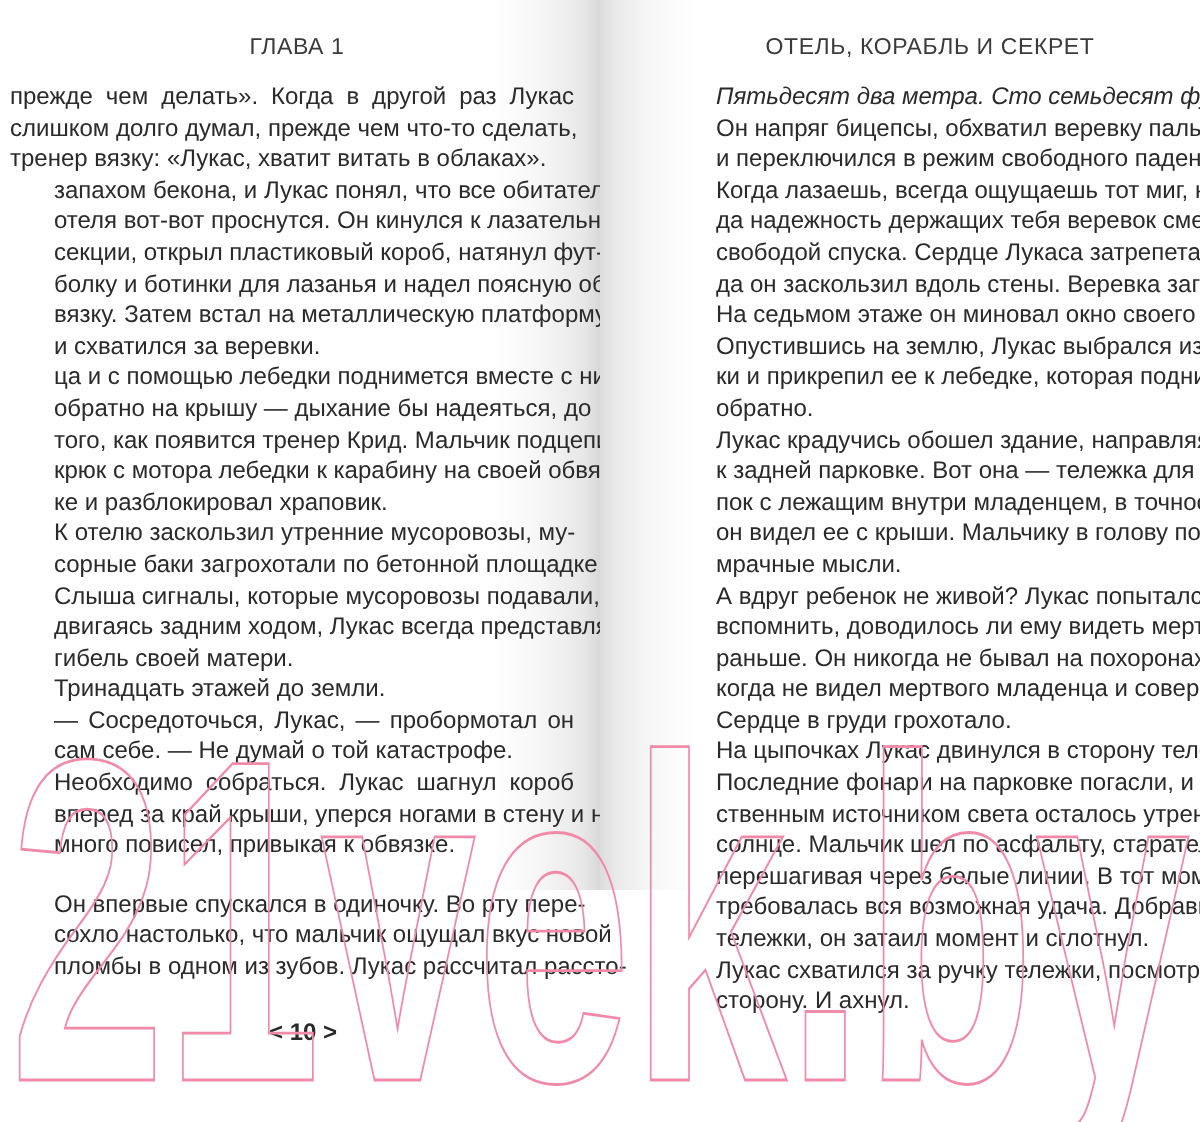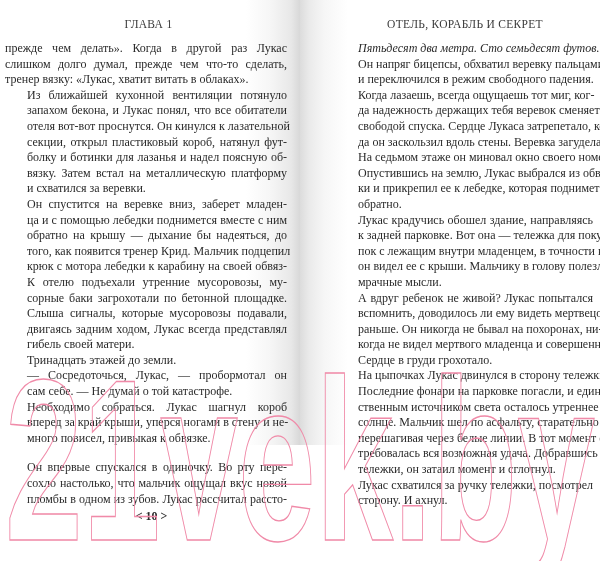--- a/index.html
+++ b/index.html
@@ -3,21 +3,21 @@
 <meta charset="utf-8">
 <style>
   html, body { margin: 0; padding: 0; }
   body {
     width: 600px; height: 561px; overflow: hidden; position: relative;
     background: #ffffff;
     font-family: "Liberation Sans", "DejaVu Sans", sans-serif;
     color: #2a2a2a;
   }
   .spread { position: absolute; left: 0; top: 0; width: 600px; height: 561px; display: flex; }
-  .page { position: relative; width: 300px; height: 445px; box-sizing: border-box; font-family: Liberation Serif, serif; }
+  .page { position: relative; width: 300px; height: 445px; box-sizing: border-box; }
   .page.left {
     background: linear-gradient(to right, #ffffff 0%, #ffffff 82%, #f6f6f6 90%, #e8e8e8 97%, #d8d8d8 100%);
     padding: 0 9px 0 6px;
   }
   .page.right {
     background: linear-gradient(to right, #dcdcdc 0%, #eaeaea 3%, #f6f6f6 8%, #ffffff 16%, #ffffff 100%);
     padding: 0 6px 16px 36px;
   }
   .running-head {
     position: absolute; top: 18px; left: 0; right: 0; text-align: center;
@@ -50,37 +50,36 @@
 <div class="spread">
   <div class="page left">
     <div class="running-head">ГЛАВА 1</div>
     <div class="body-text" id="left-body">
         <div class="para">
           <span class="line">прежде чем делать». Когда в другой раз Лукас</span>
           <span class="line">слишком долго думал, прежде чем что-то сделать,</span>
           <span class="line last">тренер вязку: «Лукас, хватит витать в облаках».</span>
         </div>
         <div class="para indent">
-          <span class="line" style="text-indent: 22px;">Из ближайшей кухонной вентиляции потянуло</span>
           <span class="line">запахом бекона, и Лукас понял, что все обитатели</span>
           <span class="line">отеля вот-вот проснутся. Он кинулся к лазательной</span>
           <span class="line">секции, открыл пластиковый короб, натянул фут-</span>
           <span class="line">болку и ботинки для лазанья и надел поясную об-</span>
           <span class="line">вязку. Затем встал на металлическую платформу</span>
           <span class="line last">и схватился за веревки.</span>
         </div>
         <div class="para indent">
-          <span class="line" style="text-indent: 22px;">Он спустится на веревке вниз, заберет младен-</span>
           <span class="line">ца и с помощью лебедки поднимется вместе с ним</span>
           <span class="line">обратно на крышу — дыхание бы надеяться, до</span>
           <span class="line">того, как появится тренер Крид. Мальчик подцепил</span>
           <span class="line">крюк с мотора лебедки к карабину на своей обвяз-</span>
+          <span class="line last">ке и разблокировал храповик.</span>
         </div>
         <div class="para indent">
-          <span class="line" style="text-indent: 22px;">К отелю подъехали утренние мусоровозы, му-</span>
+          <span class="line" style="text-indent: 22px;">К отелю заскользил утренние мусоровозы, му-</span>
           <span class="line">сорные баки загрохотали по бетонной площадке.</span>
           <span class="line">Слыша сигналы, которые мусоровозы подавали,</span>
           <span class="line">двигаясь задним ходом, Лукас всегда представлял</span>
           <span class="line last">гибель своей матери.</span>
         </div>
         <div class="para indent">
           <span class="line last" style="text-indent: 22px;">Тринадцать этажей до земли.</span>
         </div>
         <div class="para indent">
           <span class="line" style="text-indent: 22px;">— Сосредоточься, Лукас, — пробормотал он</span>

